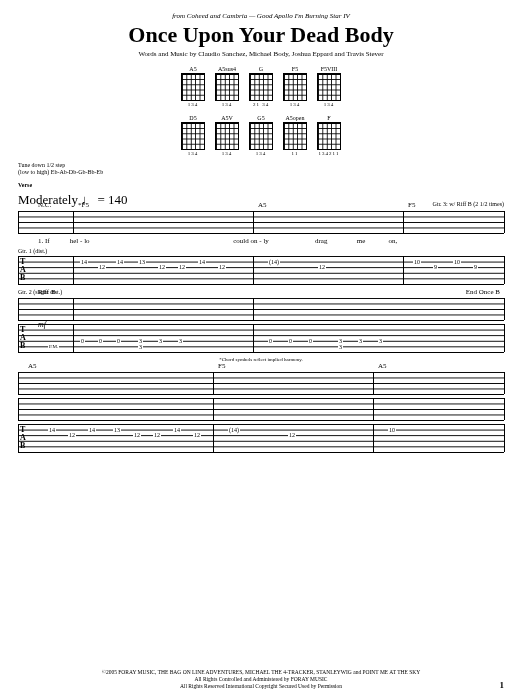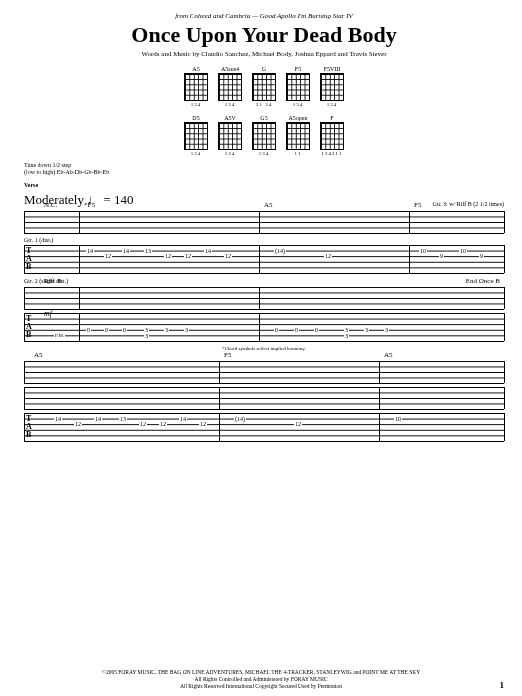--- a/index.html
+++ b/index.html
@@ -6,21 +6,21 @@
     margin: 0;
     padding: 0;
     background: #fff;
     font-family: Georgia, 'Times New Roman', serif;
     width: 522px;
     height: 696px;
     overflow: hidden;
     color: #000;
   }
   .page {
-    padding: 12px 18px 8px 24px;
+    padding: 12px 18px 8px 18px;
     box-sizing: border-box;
     height: 100%;
     position: relative;
   }
   .header {
     text-align: center;
     margin-bottom: 6px;
   }
   .source-line {
     font-size: 7px;
@@ -249,20 +249,29 @@
   <div class="system">
     <div class="staff">
       <div class="chord-over" style="left:20px">N.C.</div>
       <div class="chord-over" style="left:60px">*F5</div>
       <div class="chord-over" style="left:240px">A5</div>
       <div class="chord-over" style="left:390px">F5</div>
       <div class="right-note">Gtr. 3: w/ Riff B (2 1/2 times)</div>
       <div class="barline" style="left:55px"></div>
       <div class="barline" style="left:235px"></div>
       <div class="barline" style="left:385px"></div>
+    </div>
+    <div class="lyric-row">
+      <span style="width:30px">1. If</span>
+      <span style="width:90px">hel - lo</span>
+      <span style="width:70px"></span>
+      <span style="width:80px">could on - ly</span>
+      <span style="width:40px">drag</span>
+      <span style="width:30px">me</span>
+      <span style="width:30px">on,</span>
     </div>
 
     <div class="gtr-label">Gtr. 1 (dist.)</div>
     <div class="tab-staff">
       <div class="tab-label">T<br>A<br>B</div>
       <span class="tabnums" style="left:62px;top:3px">14</span>
       <span class="tabnums" style="left:80px;top:8px">12</span>
       <span class="tabnums" style="left:98px;top:3px">14</span>
       <span class="tabnums" style="left:120px;top:3px">13</span>
       <span class="tabnums" style="left:140px;top:8px">12</span>

